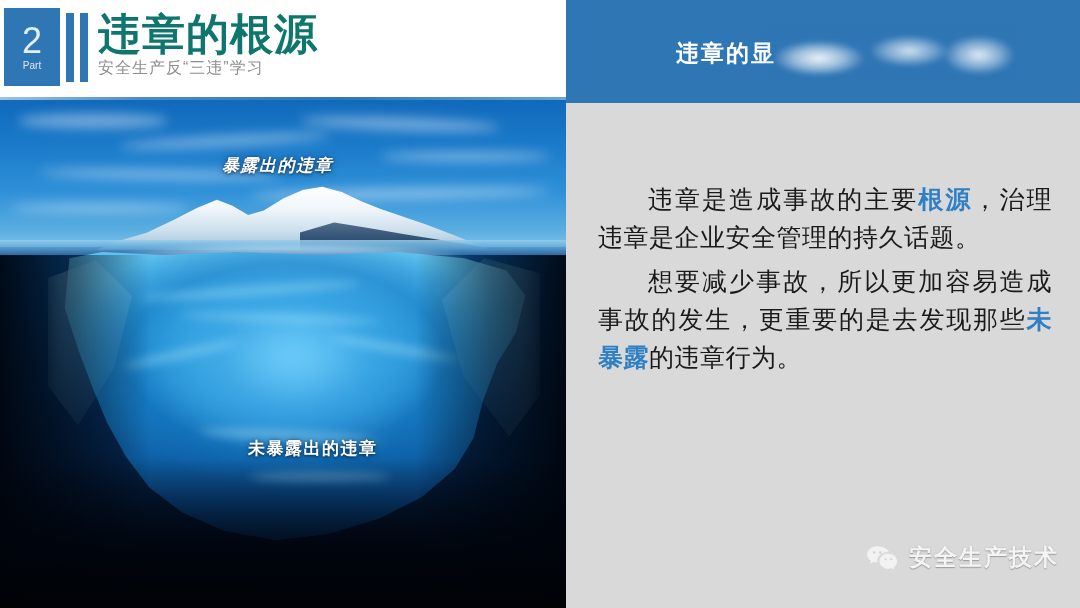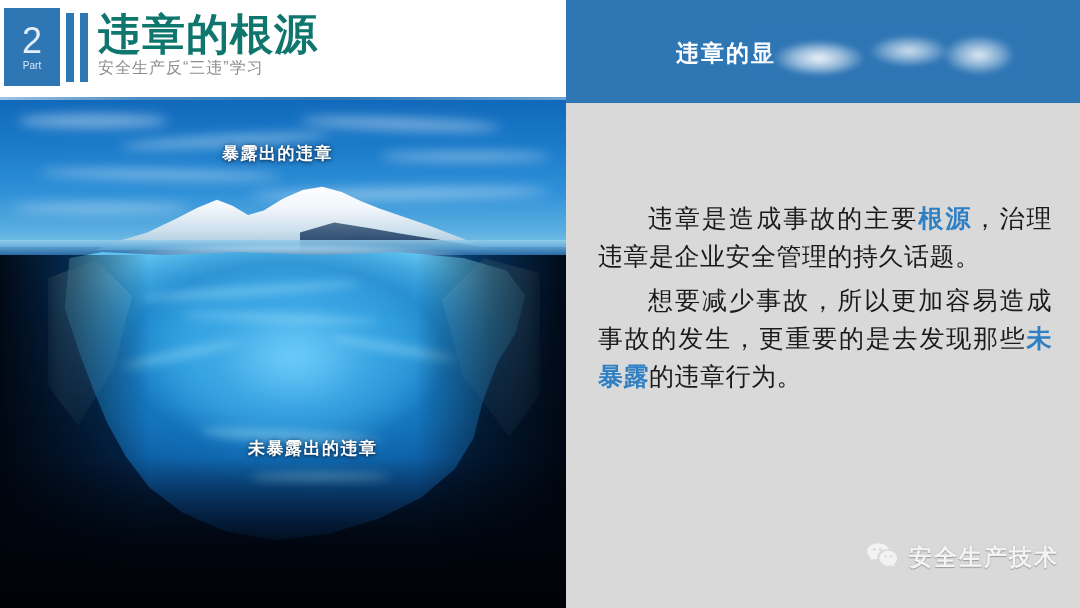--- a/index.html
+++ b/index.html
@@ -105,21 +105,21 @@
   .s2{left:180px;top:214px;width:200px;height:8px;transform:rotate(2deg);}
   .s3{left:120px;top:250px;width:120px;height:9px;transform:rotate(-12deg);}
   .s4{left:330px;top:244px;width:130px;height:9px;transform:rotate(10deg);}
   .s5{left:200px;top:330px;width:180px;height:12px;transform:rotate(3deg);}
   .s6{left:250px;top:372px;width:140px;height:10px;}
 
   .lbl{
     position:absolute;color:#ffffff;font-weight:bold;font-size:17px;letter-spacing:1.5px;
     text-shadow:0 1px 3px rgba(0,0,0,.55),0 0 6px rgba(0,30,70,.5);white-space:nowrap;
   }
-  #lbl-exposed{left:222px;top:42px;}
+  #lbl-exposed{left:222px;top:54px;font-style:italic;}
   #lbl-hidden{left:224px;top:337px;margin-left:24px;}
 
   
   #right-panel{position:absolute;left:566px;top:0;width:514px;height:608px;background:#d9d9da;}
   #right-header{position:absolute;left:0;top:0;width:514px;height:103px;background:#2f76b5;}
   #right-header-title{
     position:absolute;left:110px;top:38px;color:#ffffff;font-size:23px;font-weight:bold;
     letter-spacing:2px;white-space:nowrap;
   }
   
@@ -129,28 +129,28 @@
       radial-gradient(ellipse 46px 18px at 22% 62%, rgba(255,255,255,.92) 0%, rgba(255,255,255,.5) 55%, rgba(255,255,255,0) 100%),
       radial-gradient(ellipse 40px 16px at 58% 48%, rgba(255,255,255,.78) 0%, rgba(255,255,255,.35) 60%, rgba(255,255,255,0) 100%),
       radial-gradient(ellipse 36px 20px at 86% 56%, rgba(255,255,255,.85) 0%, rgba(255,255,255,.4) 58%, rgba(255,255,255,0) 100%),
       linear-gradient(180deg,rgba(47,118,181,0) 0%, rgba(47,118,181,.15) 100%);
     filter:blur(2.2px);pointer-events:none;
   }
 
   #body-text{
     position:absolute;left:32px;top:180px;width:454px;
     font-size:25px;line-height:1.52;color:#1a1a1a;
-    letter-spacing:.5px;text-align:justify;margin-top:19px;
+    letter-spacing:.5px;text-align:justify;
   }
   #body-text p{margin:0 0 6px 0;text-indent:2em;}
   #body-text .hl{color:#2f7fc4;font-weight:bold;}
 
   
   #watermark{
-    position:absolute;left:300px;top:542px;display:flex;gap:9px;
+    position:absolute;left:300px;top:542px;display:flex;align-items:center;gap:9px;
     opacity:.72;
   }
   #wm-icon{width:34px;height:26px;position:relative;flex:0 0 auto;}
   #wm-text{
     font-size:23px;font-weight:bold;color:#ffffff;letter-spacing:2px;
     text-shadow:0 1px 1px rgba(120,120,125,.85),0 0 2px rgba(150,150,155,.6);
     white-space:nowrap;
   }
 </style>
 </head>

